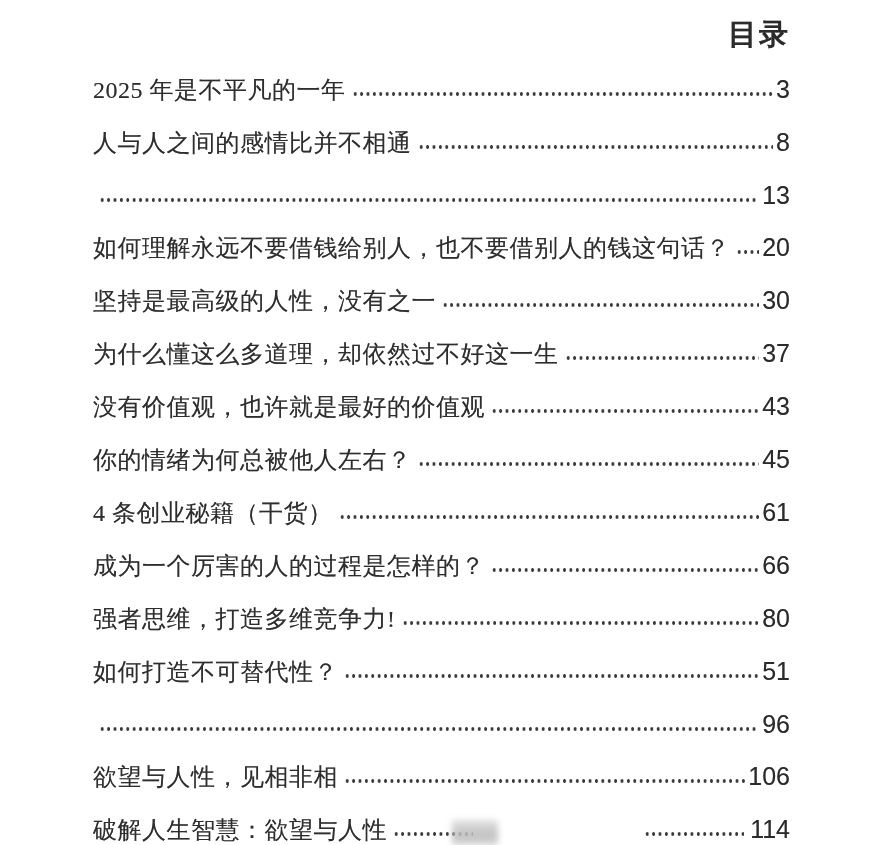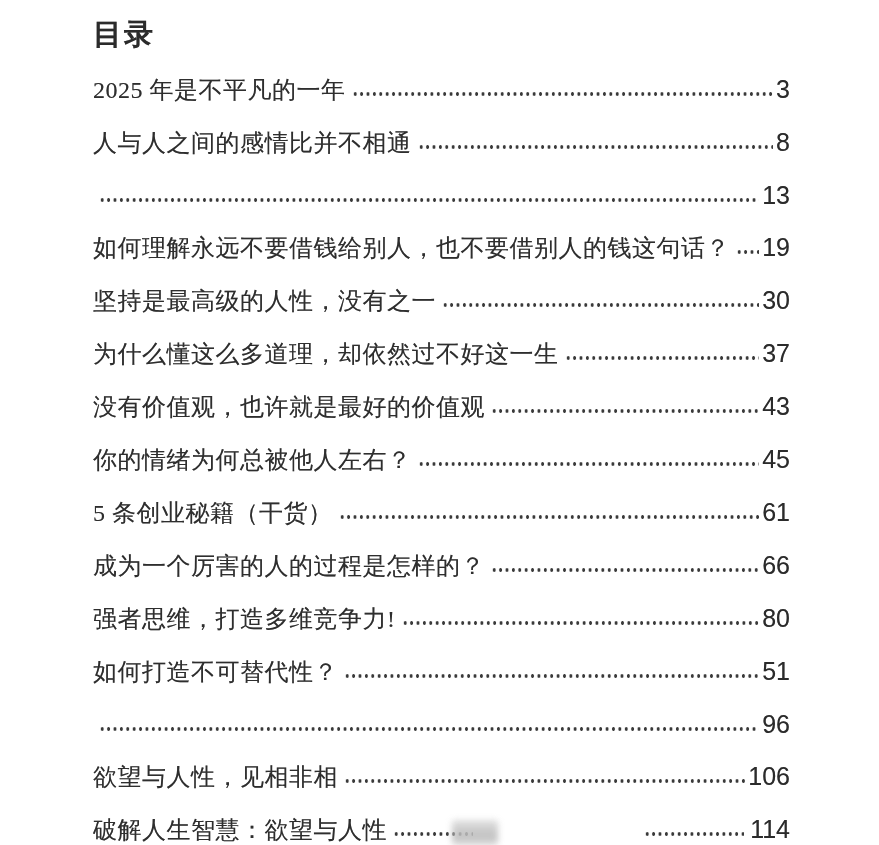--- a/index.html
+++ b/index.html
@@ -13,21 +13,21 @@
   }
   .page {
     position: relative;
     width: 879px;
     height: 845px;
     box-sizing: border-box;
     padding: 16px 89px 0 93px;
     color: #2e2e2e;
   }
   .toc-title {
-    text-align: left;
+    text-align: right;
     font-size: 29px;
     font-weight: bold;
     line-height: 36px;
     letter-spacing: 2px;
     margin: 0 0 22px 0;
     color: #2b2b2b;
     text-shadow: 0 0 0.6px rgba(50,50,50,0.5);
   }
   .row {
     display: flex;
@@ -91,21 +91,21 @@
         <span class="dots fill"></span>
         <span class="p">8</span>
       </div>
       <div class="row">
         <span class="dots fill"></span>
         <span class="p">13</span>
       </div>
       <div class="row">
         <span class="t">如何理解永远不要借钱给别人，也不要借别人的钱这句话？</span>
         <span class="dots fill"></span>
-        <span class="p">19</span>
+        <span class="p">20</span>
       </div>
       <div class="row">
         <span class="t">坚持是最高级的人性，没有之一</span>
         <span class="dots fill"></span>
         <span class="p">30</span>
       </div>
       <div class="row">
         <span class="t">为什么懂这么多道理，却依然过不好这一生</span>
         <span class="dots fill"></span>
         <span class="p">37</span>
@@ -114,21 +114,21 @@
         <span class="t">没有价值观，也许就是最好的价值观</span>
         <span class="dots fill"></span>
         <span class="p">43</span>
       </div>
       <div class="row">
         <span class="t">你的情绪为何总被他人左右？</span>
         <span class="dots fill"></span>
         <span class="p">45</span>
       </div>
       <div class="row">
-        <span class="t">5 条创业秘籍（干货）</span>
+        <span class="t">4 条创业秘籍（干货）</span>
         <span class="dots fill"></span>
         <span class="p">61</span>
       </div>
       <div class="row">
         <span class="t">成为一个厉害的人的过程是怎样的？</span>
         <span class="dots fill"></span>
         <span class="p">66</span>
       </div>
       <div class="row">
         <span class="t">强者思维，打造多维竞争力!</span>

